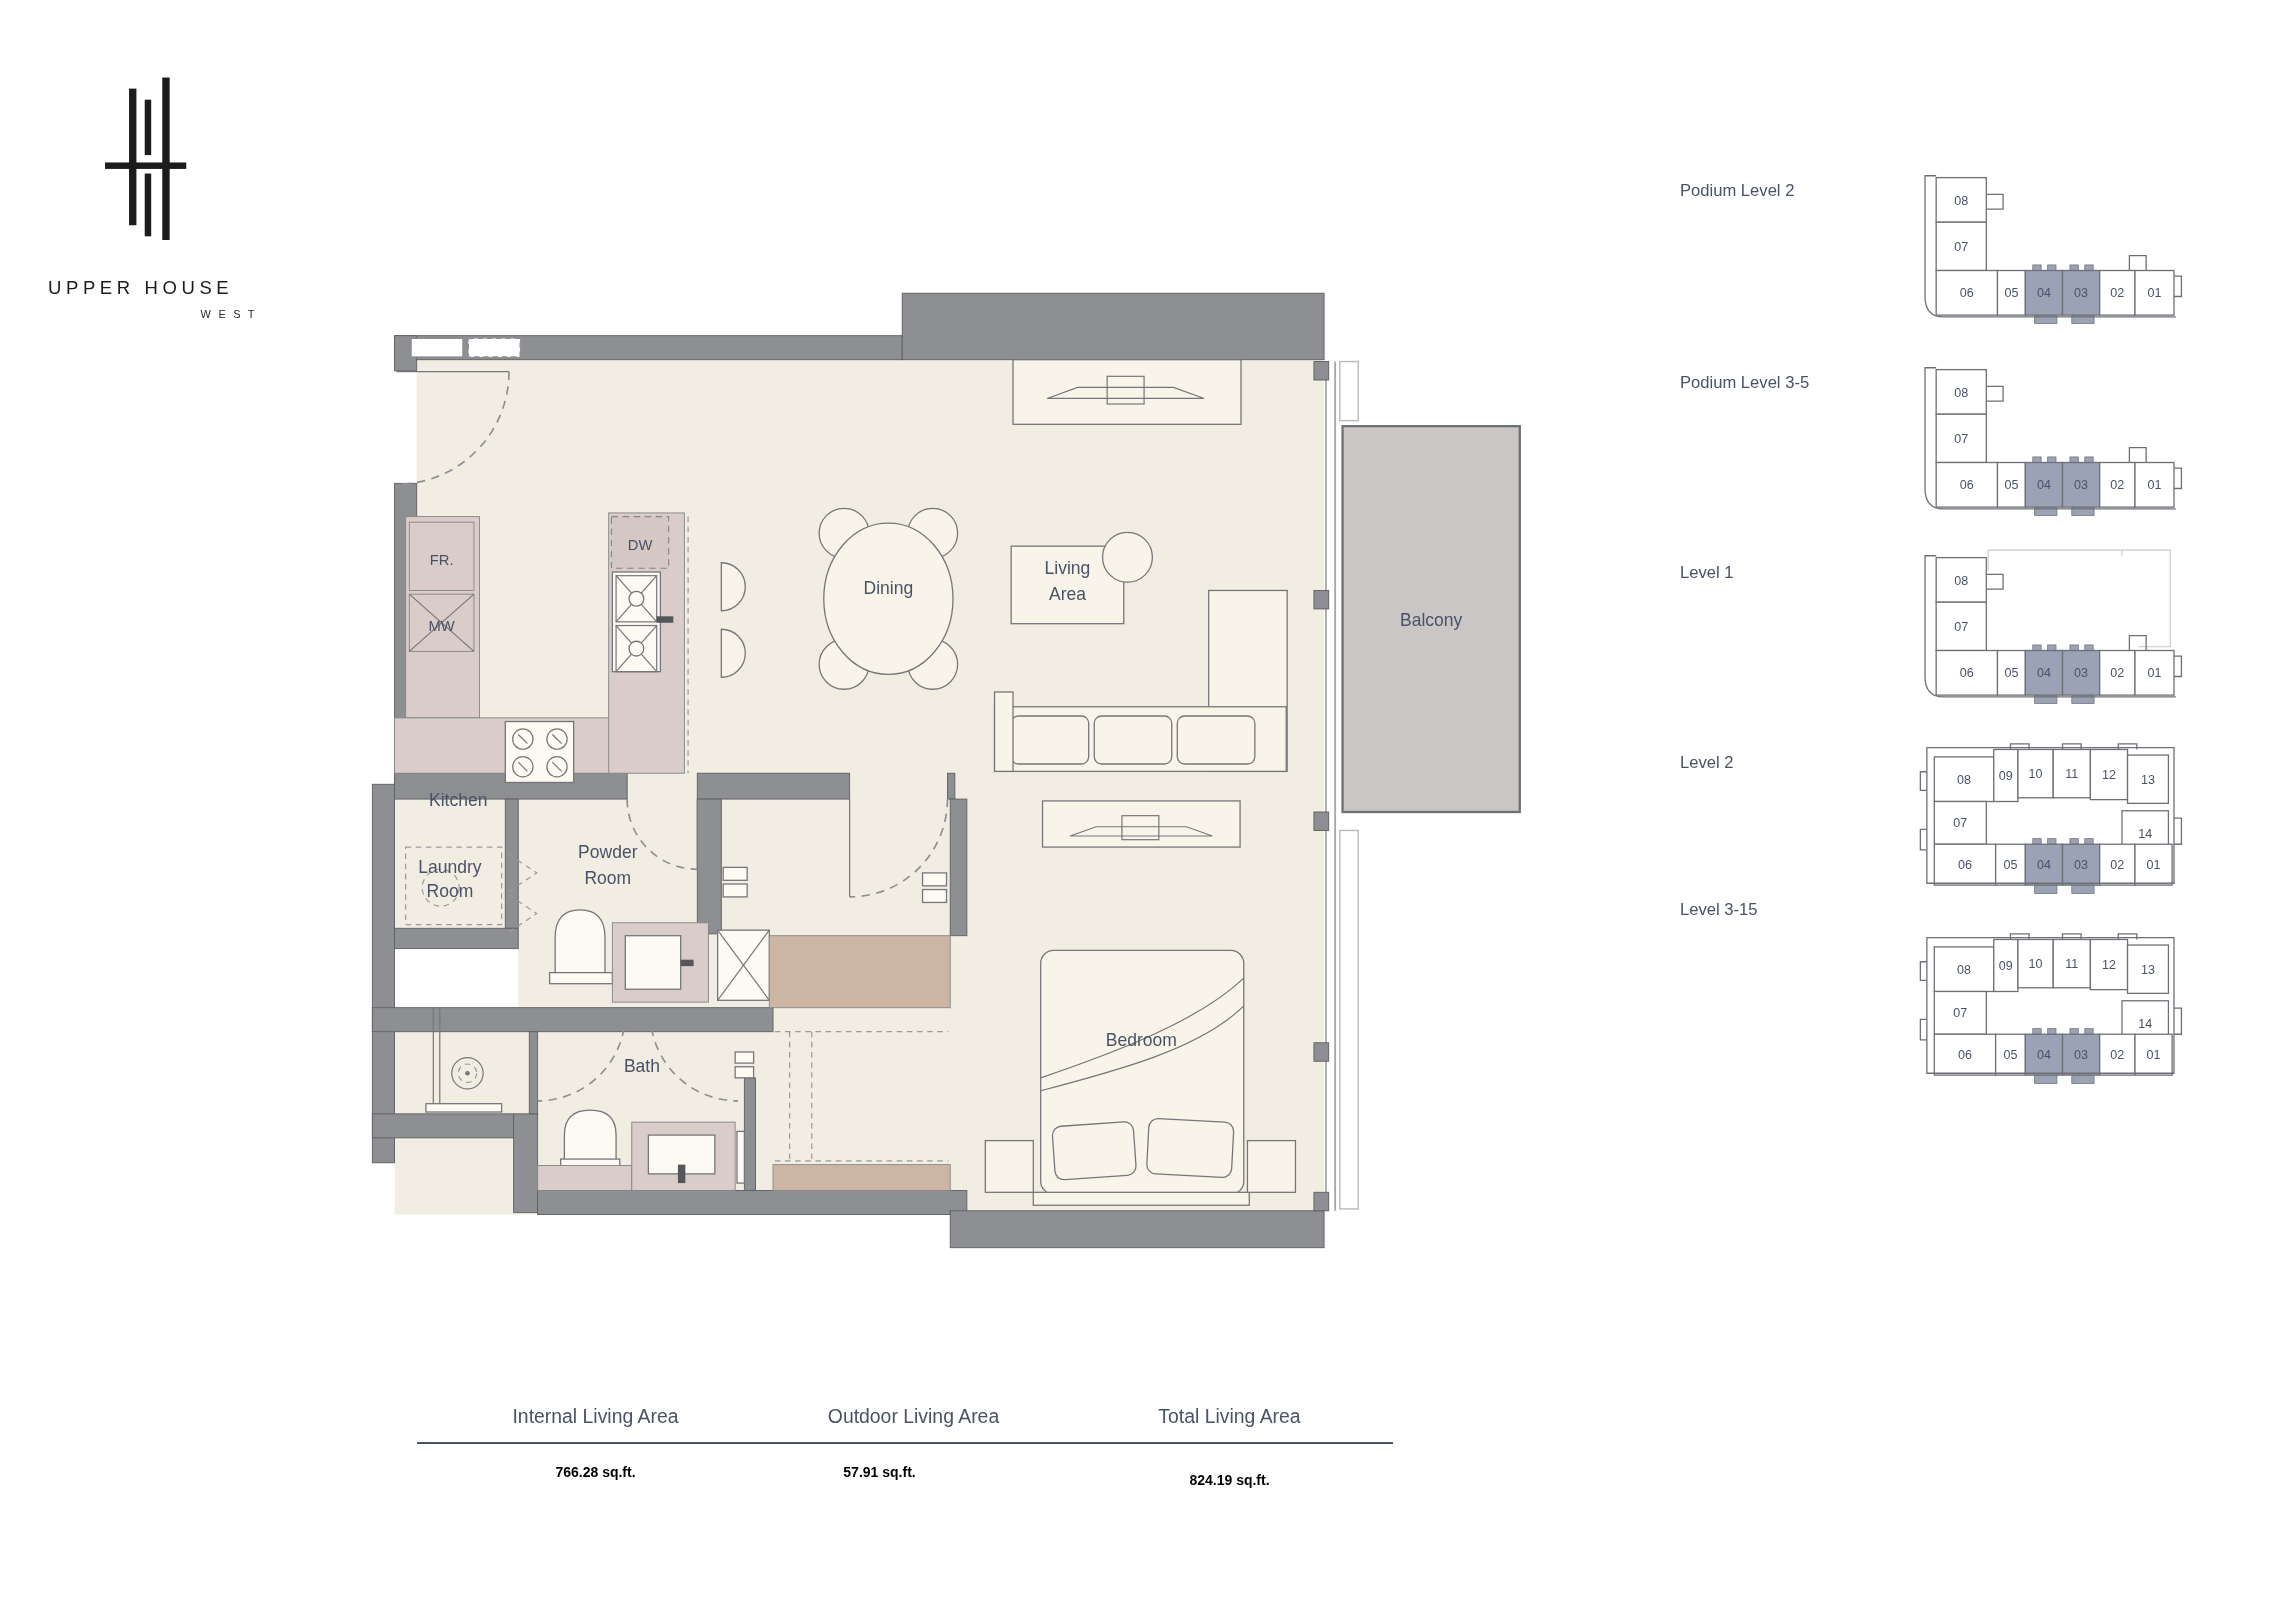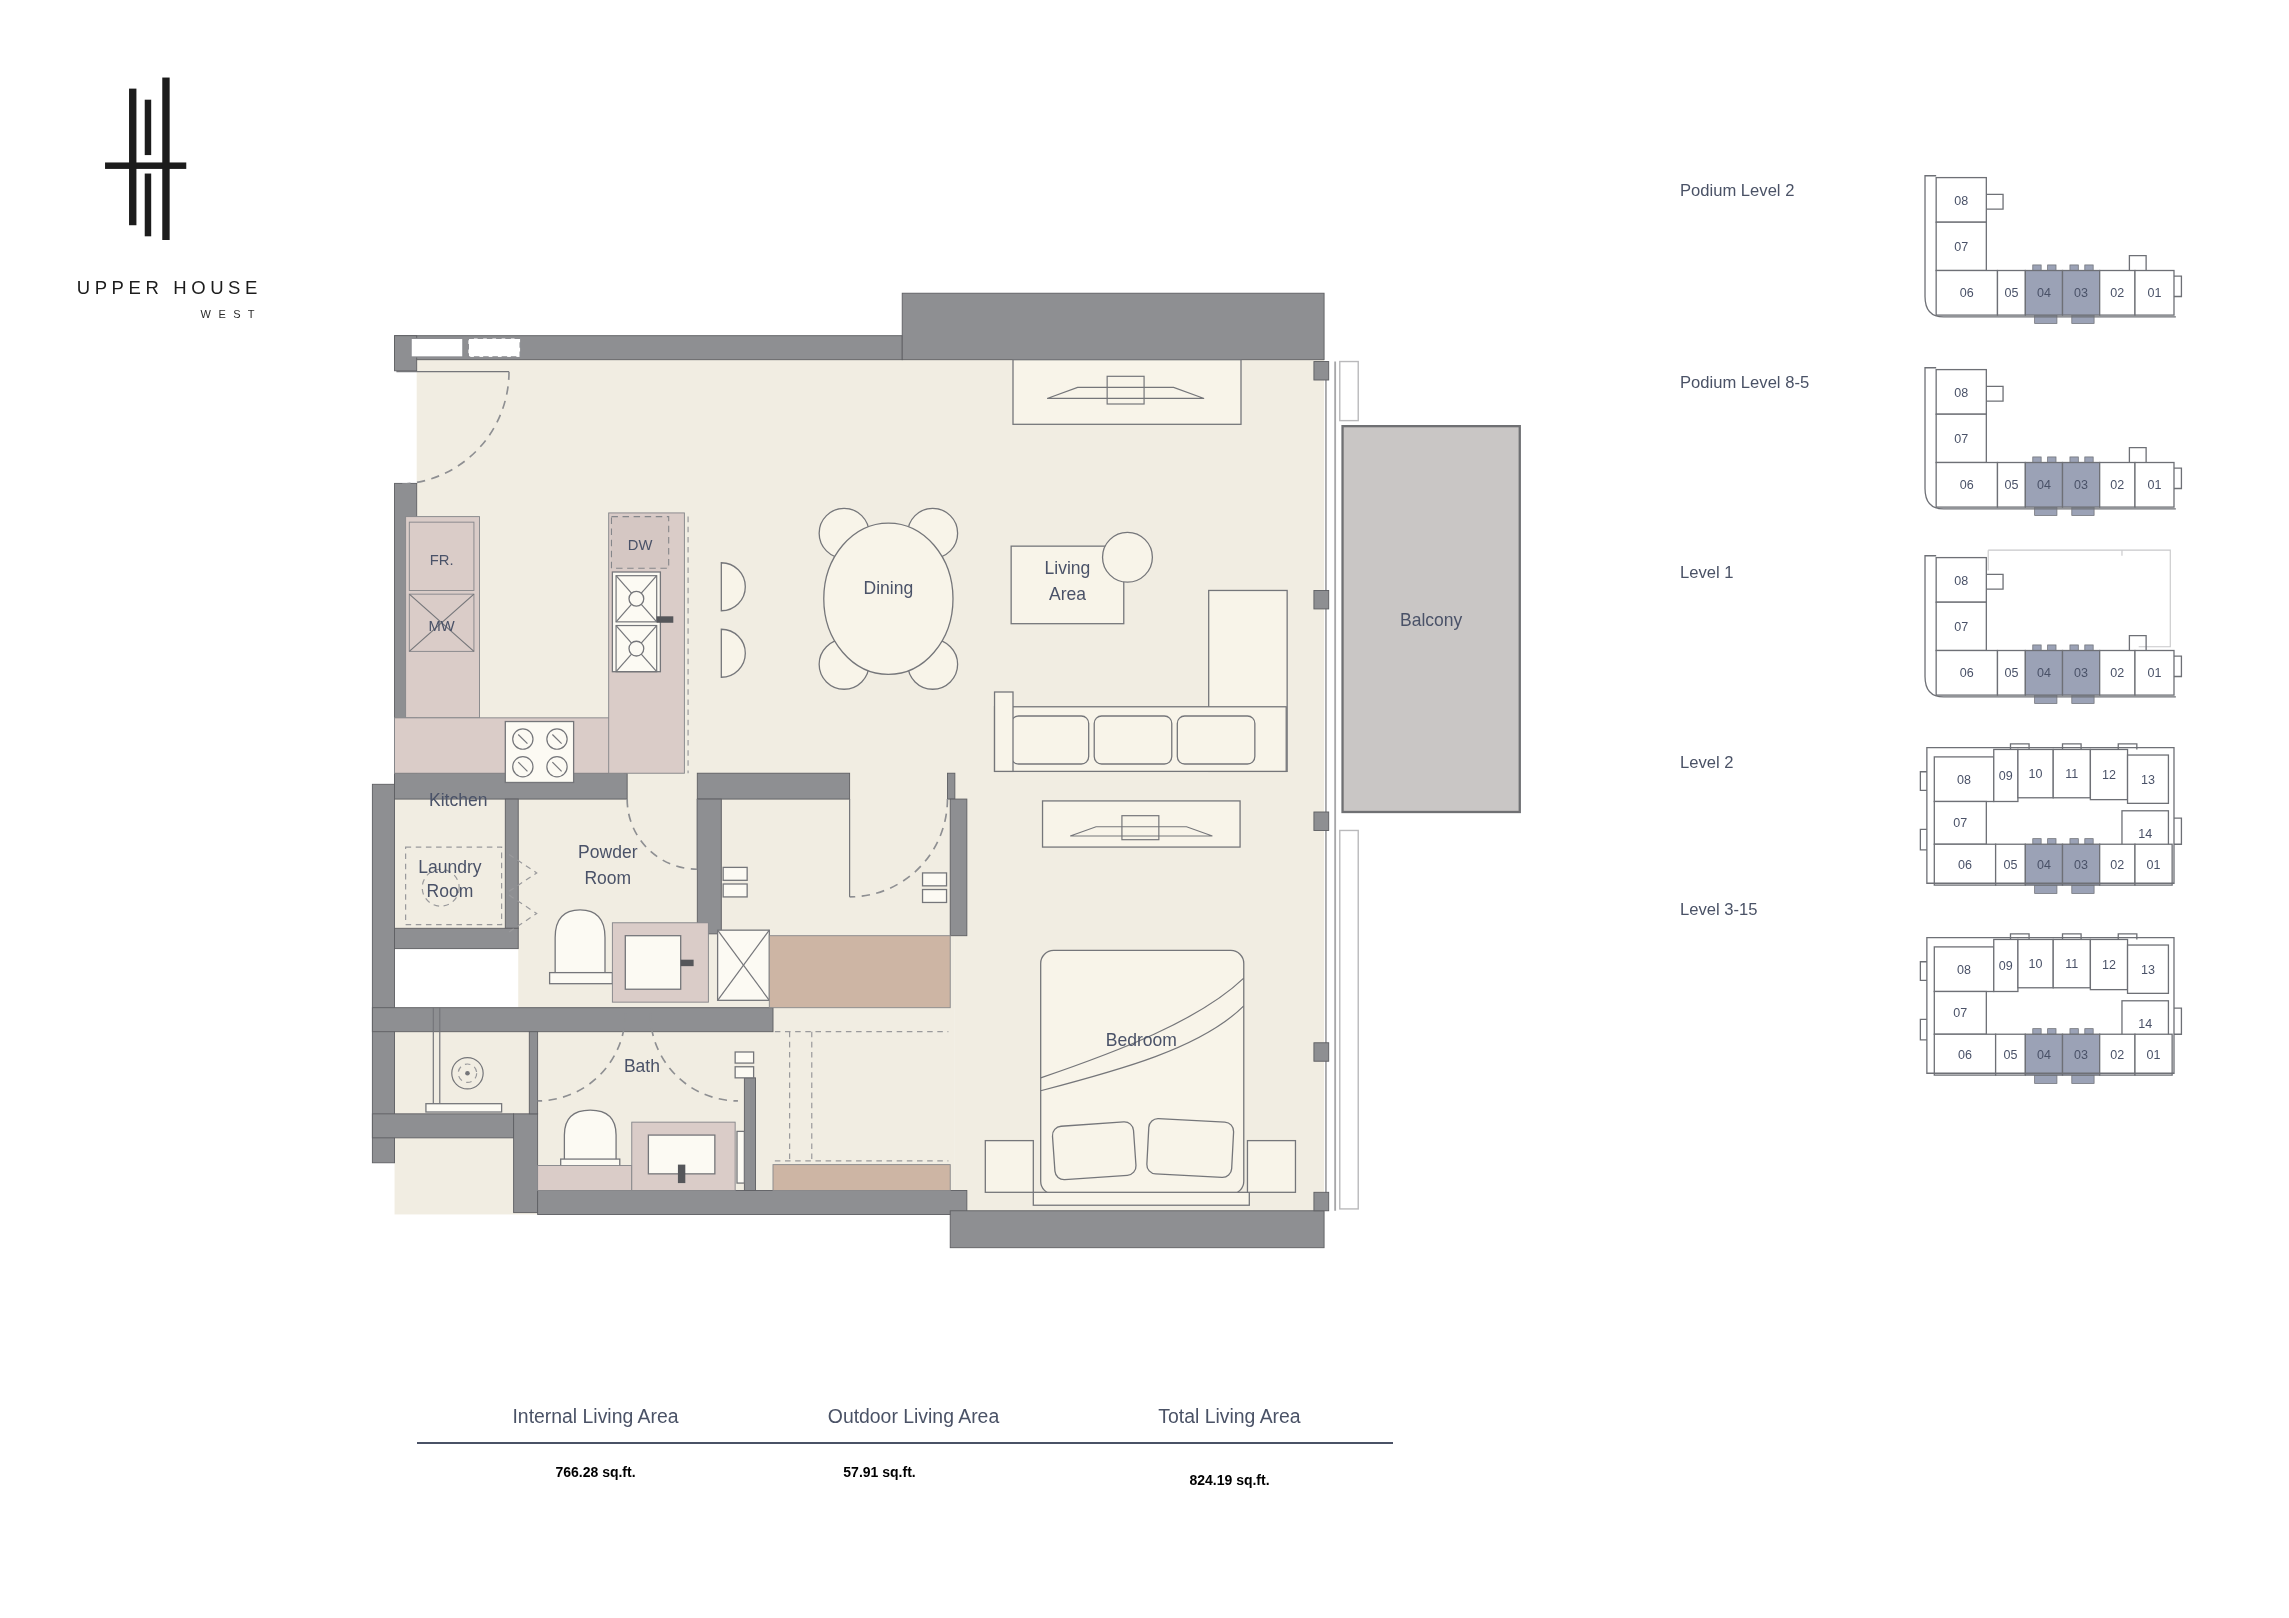--- a/index.html
+++ b/index.html
@@ -1,20 +1,20 @@
 <!DOCTYPE html>
 <html style="font-size:14.8px"><head>
 <meta charset="utf-8">
 <style>
   html,body{margin:0;padding:0;background:#fff;}
   .page{position:relative;width:2290px;height:1619px;background:#ffffff;overflow:hidden;
         font-family:"Liberation Sans","DejaVu Sans",sans-serif;}
   .abs{position:absolute;}
   
-  .brand-name{left:48px;top:277px;width:214px;text-align:right;font-size:18.5px;letter-spacing:4.6px;
+  .brand-name{left:48px;top:277px;width:214px;text-align:left;font-size:18.5px;letter-spacing:4.6px;
               color:#1c1c1c;font-weight:500;}
   .brand-sub{left:48px;top:308px;width:214px;text-align:right;font-size:11px;letter-spacing:7.4px;
              color:#2a2a2a;}
   
   .page-title{left:269px;top:162px;width:1292px;text-align:center;font-size:26px;letter-spacing:3.7px;
               color:#4A5266;font-weight:500;}
   
   .kp-label{width:214px;text-align:left;font-size:16.6px;color:#4A5266;}
   .kp-holder{width:288px;height:166px;}
   .kp-holder svg{width:100%;height:100%;display:block;}
@@ -289,21 +289,21 @@
         <text x="235" y="139" class="kp-num">02</text>
         <rect x="254" y="110" width="42" height="48" class="kp-cell"></rect>
         <text x="275" y="139" class="kp-num">01</text>
         <path d="M40 8 H28 V138 Q28 160 48 160 H298" class="kp-line"></path>
         <path d="M94 28 H112 V44 H94" class="kp-line"></path>
         <path d="M296 116 H304 V138 H296" class="kp-line"></path>
         <path d="M248 110 V94 H266 V110" class="kp-line"></path>
       </svg>
     </div>
 
-  <div class="abs kp-label" style="left:1680px;top:373px">Podium Level 8-5</div>
+  <div class="abs kp-label" style="left:1680px;top:373px">Podium Level 3-5</div>
   <div class="abs kp-holder" style="left:1899px;top:360px">
       <svg viewBox="0 0 310 178">
         <rect x="40" y="10" width="54" height="48" class="kp-cell"></rect>
         <text x="67" y="39" class="kp-num">08</text>
         <rect x="40" y="58" width="54" height="52" class="kp-cell"></rect>
         <text x="67" y="89" class="kp-num">07</text>
         <rect x="40" y="110" width="66" height="48" class="kp-cell"></rect>
         <text x="73" y="139" class="kp-num">06</text>
         <rect x="106" y="110" width="30" height="48" class="kp-cell"></rect>
         <text x="121" y="139" class="kp-num">05</text>

